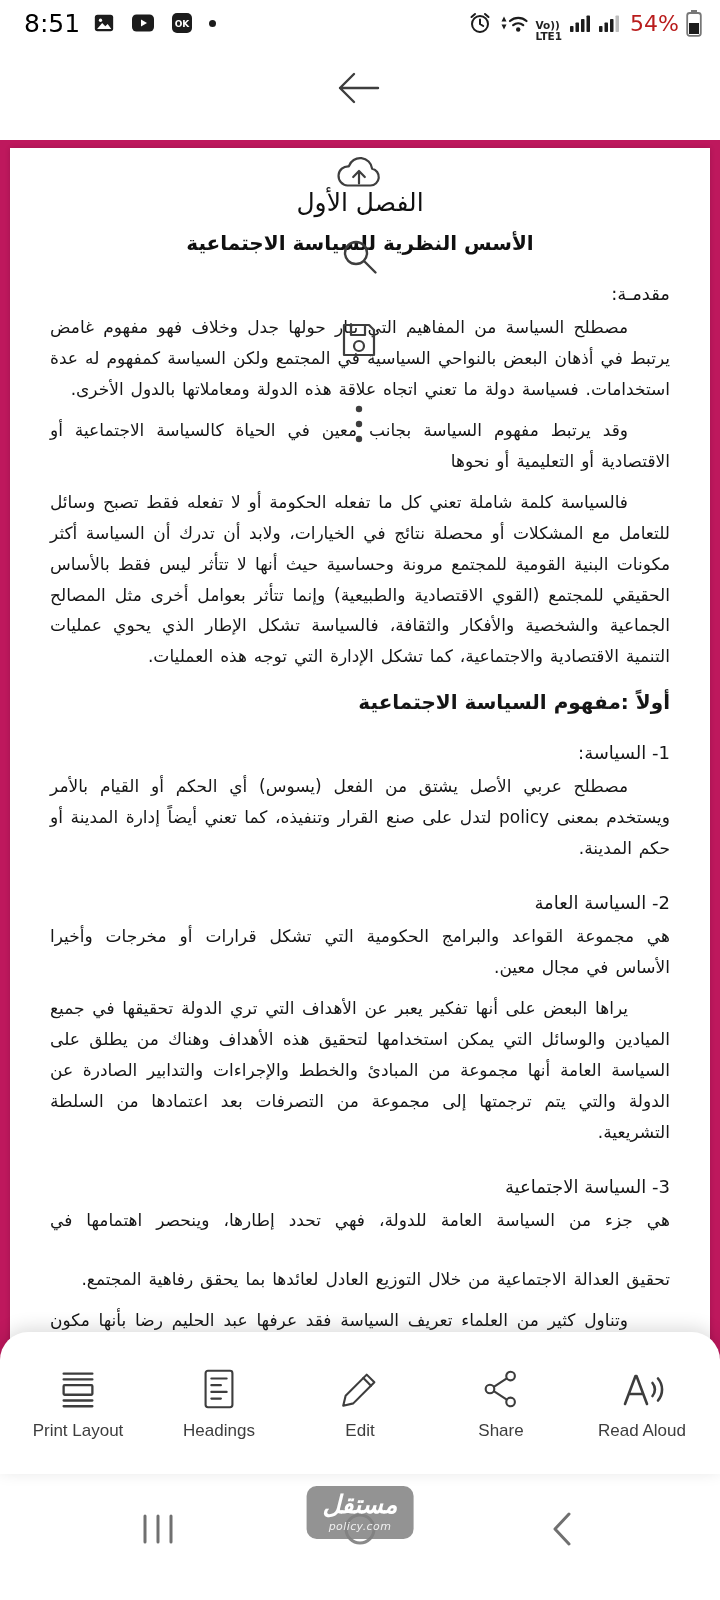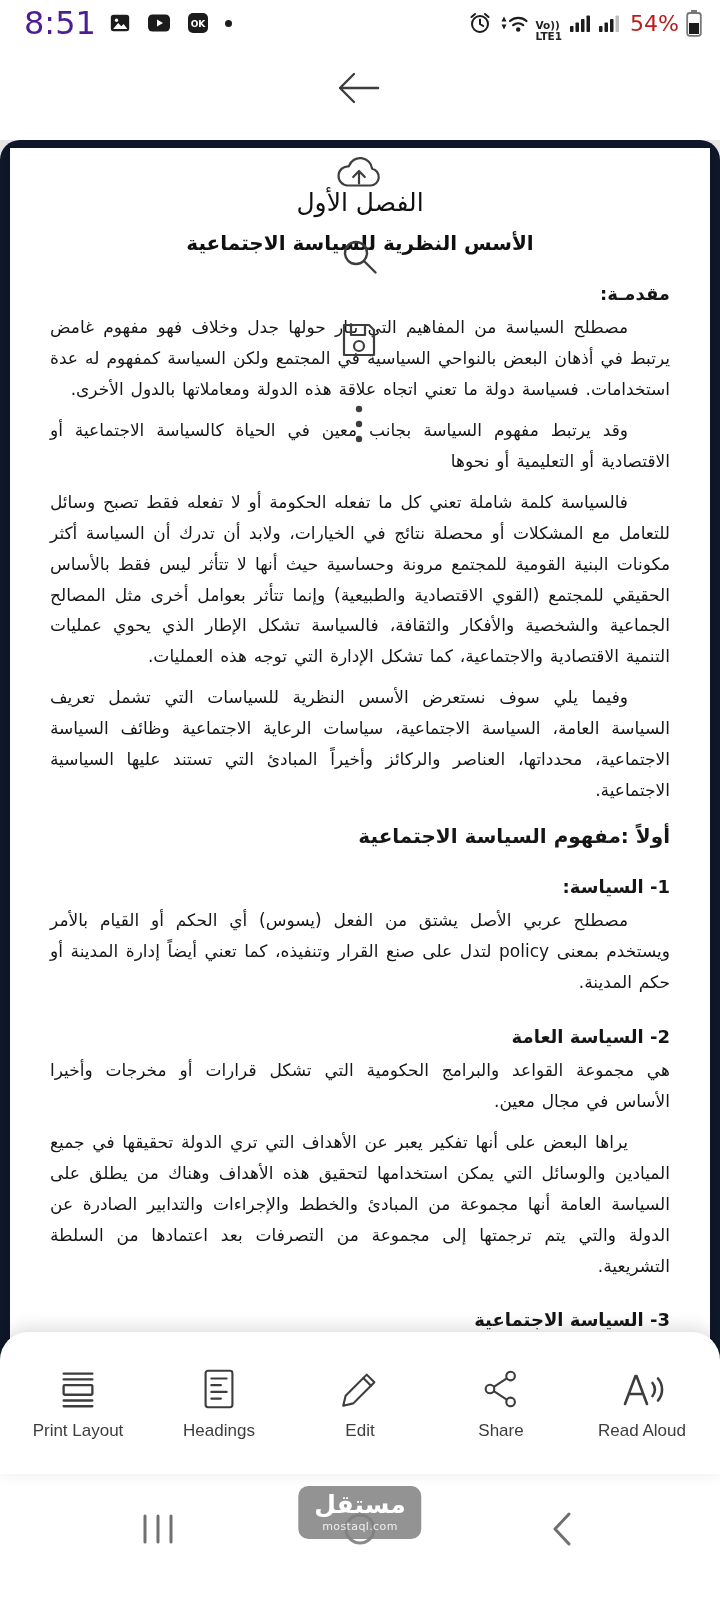--- a/index.html
+++ b/index.html
@@ -4,66 +4,66 @@
 <style>
   * { margin:0; padding:0; box-sizing:border-box; }
   html,body { width:720px; height:1600px; }
   body { font-family:"DejaVu Sans", sans-serif; background:#e6e6e6; overflow:hidden; }
   .screen { position:relative; width:720px; height:1600px; background:#e6e6e6; }
 
   
   .status-bar { position:absolute; top:0; left:0; right:0; height:46px; background:#fff;
     display:flex; align-items:center; justify-content:space-between; padding:0 18px 0 24px; z-index:10; }
   .sb-left { display:flex; align-items:center; gap:13px; }
-  .sb-time { font-size:32px; color:#4c1d95; }
+  .sb-time { font-size:25px; color:#000000; }
   .sb-notifs { display:flex; align-items:center; gap:16px; }
   .notif-dot { width:7px; height:7px; border-radius:50%; background:#1c1c1c; display:inline-block; }
   .sb-right { display:flex; align-items:center; gap:7px; }
   .volte { display:flex; flex-direction:column; align-items:flex-start; line-height:1.05;margin-top:16px; }
   .volte span { font-size:10.5px; color:#222; font-weight:700; }
   .sb-batt-pct { font-size:22px; color:#b91c1c; margin-left:3px; }
 
   
   .app-toolbar { position:absolute; top:46px; left:0; right:0; height:94px; background:#fff;
     display:flex; align-items:center; padding:0 10px 0 8px; z-index:10;flex-direction:column; }
   .tb-btn { width:84px; height:84px; display:flex; align-items:center; justify-content:center;
     background:none; border:none; flex:0 0 auto; }
   .tb-btn.small { width:58px; }
   .tb-title { font-size:30px; color:#3a3a3a; margin:0 4px 0 10px; white-space:nowrap;
     overflow:hidden; direction:ltr; }
   .tb-spacer { flex:1 1 auto; }
 
   
-  .doc-area { position:absolute; top:140px; left:0; right:0; bottom:0; background:#0f172a;border-radius:20px; }
+  .doc-area { position:absolute; top:140px; left:0; right:0; bottom:0; background:#be185d; }
   .page { position:absolute; top:8px; left:10px; right:10px; bottom:0; background:#fff;
     box-shadow:0 0 5px rgba(0,0,0,.16); padding:32px 40px 180px; direction:rtl; overflow:hidden; }
   .doc-content { color:#161616; }
   .blk-h1 { font-size:25px; text-align:center; margin:8px 0 14px; color:#101010; }
   .blk-h2 { font-size:20px; font-weight:700; text-align:center; margin:0 0 22px; color:#101010; }
-  .blk-label { font-size:18px; font-weight:700; margin:28px 0 8px; }
+  .blk-label { font-size:18px; font-weight:400; margin:28px 0 8px; }
   .blk-h3 { font-size:20px; font-weight:700; margin:18px 0 10px; }
   .blk-p, .blk-p0, .blk-pj { font-size:17px; line-height:1.82; text-align:justify; margin:0 0 10px; word-spacing:1.5px; }
   .blk-p { text-indent:42px; }
   .blk-pj { text-align-last:justify; margin-bottom:28px; }
 
   
   .bottom-card { position:absolute; left:0; right:0; top:1332px; height:142px; background:#fff;
     border-radius:28px 28px 0 0; box-shadow:0 -4px 18px rgba(0,0,0,.14);
     display:flex; align-items:center; justify-content:space-between; padding:0 26px; z-index:20; }
   .bt-item { display:flex; flex-direction:column; align-items:center; gap:9px;
     background:none; border:none; min-width:104px; }
   .bt-label { font-size:17px; color:#3d3d3d; }
 
   
   .nav-bar { position:absolute; left:0; right:0; top:1474px; height:126px; background:#fff;
     display:flex; align-items:flex-start; justify-content:space-between; padding:30px 128px 0; z-index:15; }
   .nav-btn { background:none; border:none; width:60px; height:50px;
     display:flex; align-items:center; justify-content:center; }
   .watermark { position:absolute; left:50%; top:12px; transform:translateX(-50%);
-    background:rgba(128,128,128,.85); border-radius:10px; padding:5px 16px 6px; text-align:center; z-index:2; }
+    background:rgba(128,128,128,.85); border-radius:10px; padding:5px 16px 6px; text-align:center; z-index:2;font-style:italic; }
   .watermark-title { color:#fff; font-size:25px; font-weight:700; direction:rtl; line-height:1.15; }
   .watermark-sub { color:rgba(255,255,255,.85); font-size:11px; letter-spacing:.4px; }
 </style>
 </head>
 <body>
 
 <div class="screen">
 
   <div class="status-bar">
     <div class="sb-left">
@@ -164,21 +164,20 @@
 
   <div class="doc-area">
     <div class="page">
       <div class="doc-content">
           <div class="blk blk-h1">الفصل الأول</div>
           <div class="blk blk-h2">الأسس النظرية للسياسة الاجتماعية</div>
           <div class="blk blk-label">مقدمـة:</div>
           <p class="blk blk-p">مصطلح السياسة من المفاهيم التي يثار حولها جدل وخلاف فهو مفهوم غامض يرتبط في أذهان البعض بالنواحي السياسية في المجتمع ولكن السياسة كمفهوم له عدة استخدامات. فسياسة دولة ما تعني اتجاه علاقة هذه الدولة ومعاملاتها بالدول الأخرى.</p>
           <p class="blk blk-p">وقد يرتبط مفهوم السياسة بجانب معين في الحياة كالسياسة الاجتماعية أو الاقتصادية أو التعليمية أو نحوها</p>
           <p class="blk blk-p">فالسياسة كلمة شاملة تعني كل ما تفعله الحكومة أو لا تفعله فقط تصبح وسائل للتعامل مع المشكلات أو محصلة نتائج في الخيارات، ولابد أن تدرك أن السياسة أكثر مكونات البنية القومية للمجتمع مرونة وحساسية حيث أنها لا تتأثر ليس فقط بالأساس الحقيقي للمجتمع (القوي الاقتصادية والطبيعية) وإنما تتأثر بعوامل أخرى مثل المصالح الجماعية والشخصية والأفكار والثقافة، فالسياسة تشكل الإطار الذي يحوي عمليات التنمية الاقتصادية والاجتماعية، كما تشكل الإدارة التي توجه هذه العمليات.</p>
-          <p class="blk blk-p">وفيما يلي سوف نستعرض الأسس النظرية للسياسات التي تشمل تعريف السياسة العامة، السياسة الاجتماعية، سياسات الرعاية الاجتماعية وظائف السياسة الاجتماعية، محدداتها، العناصر والركائز وأخيراً المبادئ التي تستند عليها السياسية الاجتماعية.</p>
           <div class="blk blk-h3">أولاً :مفهوم السياسة الاجتماعية</div>
           <div class="blk blk-label">1- السياسة:</div>
           <p class="blk blk-p">مصطلح عربي الأصل يشتق من الفعل (يسوس) أي الحكم أو القيام بالأمر ويستخدم بمعنى policy لتدل على صنع القرار وتنفيذه، كما تعني أيضاً إدارة المدينة أو حكم المدينة.</p>
           <div class="blk blk-label">2- السياسة العامة</div>
           <p class="blk blk-p0">هي مجموعة القواعد والبرامج الحكومية التي تشكل قرارات أو مخرجات وأخيرا الأساس في مجال معين.</p>
           <p class="blk blk-p">يراها البعض على أنها تفكير يعبر عن الأهداف التي تري الدولة تحقيقها في جميع الميادين والوسائل التي يمكن استخدامها لتحقيق هذه الأهداف وهناك من يطلق على السياسة العامة أنها مجموعة من المبادئ والخطط والإجراءات والتدابير الصادرة عن الدولة والتي يتم ترجمتها إلى مجموعة من التصرفات بعد اعتمادها من السلطة التشريعية.</p>
           <div class="blk blk-label">3- السياسة الاجتماعية</div>
           <p class="blk blk-pj">هي جزء من السياسة العامة للدولة، فهي تحدد إطارها، وينحصر اهتمامها في</p>
           <p class="blk blk-p0">تحقيق العدالة الاجتماعية من خلال التوزيع العادل لعائدها بما يحقق رفاهية المجتمع.</p>
           <p class="blk blk-p">وتناول كثير من العلماء تعريف السياسة فقد عرفها عبد الحليم رضا بأنها مكون أساسي من مكونات السياسة العامة في المجتمع، وهي تمارس باستخدام الآليات المتألف عليها في العرف السياسي، وتهدف إلى تحقيق قدر متزايد من العدالة الاجتماعية عن طريق توفير الخدمات المتنوعة والمتكاملة لأفراد المجتمع</p>
@@ -239,17 +238,17 @@
           <circle cx="18" cy="18" r="14" fill="none" stroke="#8a8a8a" stroke-width="3"></circle>
         </svg>
     </button>
     <button class="nav-btn">
       <svg width="24" height="36" viewBox="0 0 24 36" fill="none" stroke="#707070" stroke-width="3" stroke-linecap="round" stroke-linejoin="round">
           <path d="M19 3 5 18l14 15"></path>
         </svg>
     </button>
     <div class="watermark">
       <div class="watermark-title">مستقل</div>
-      <div class="watermark-sub">mostaql.com</div>
+      <div class="watermark-sub">policy.com</div>
     </div>
   </div>
 
 </div>
 
 </body></html>

